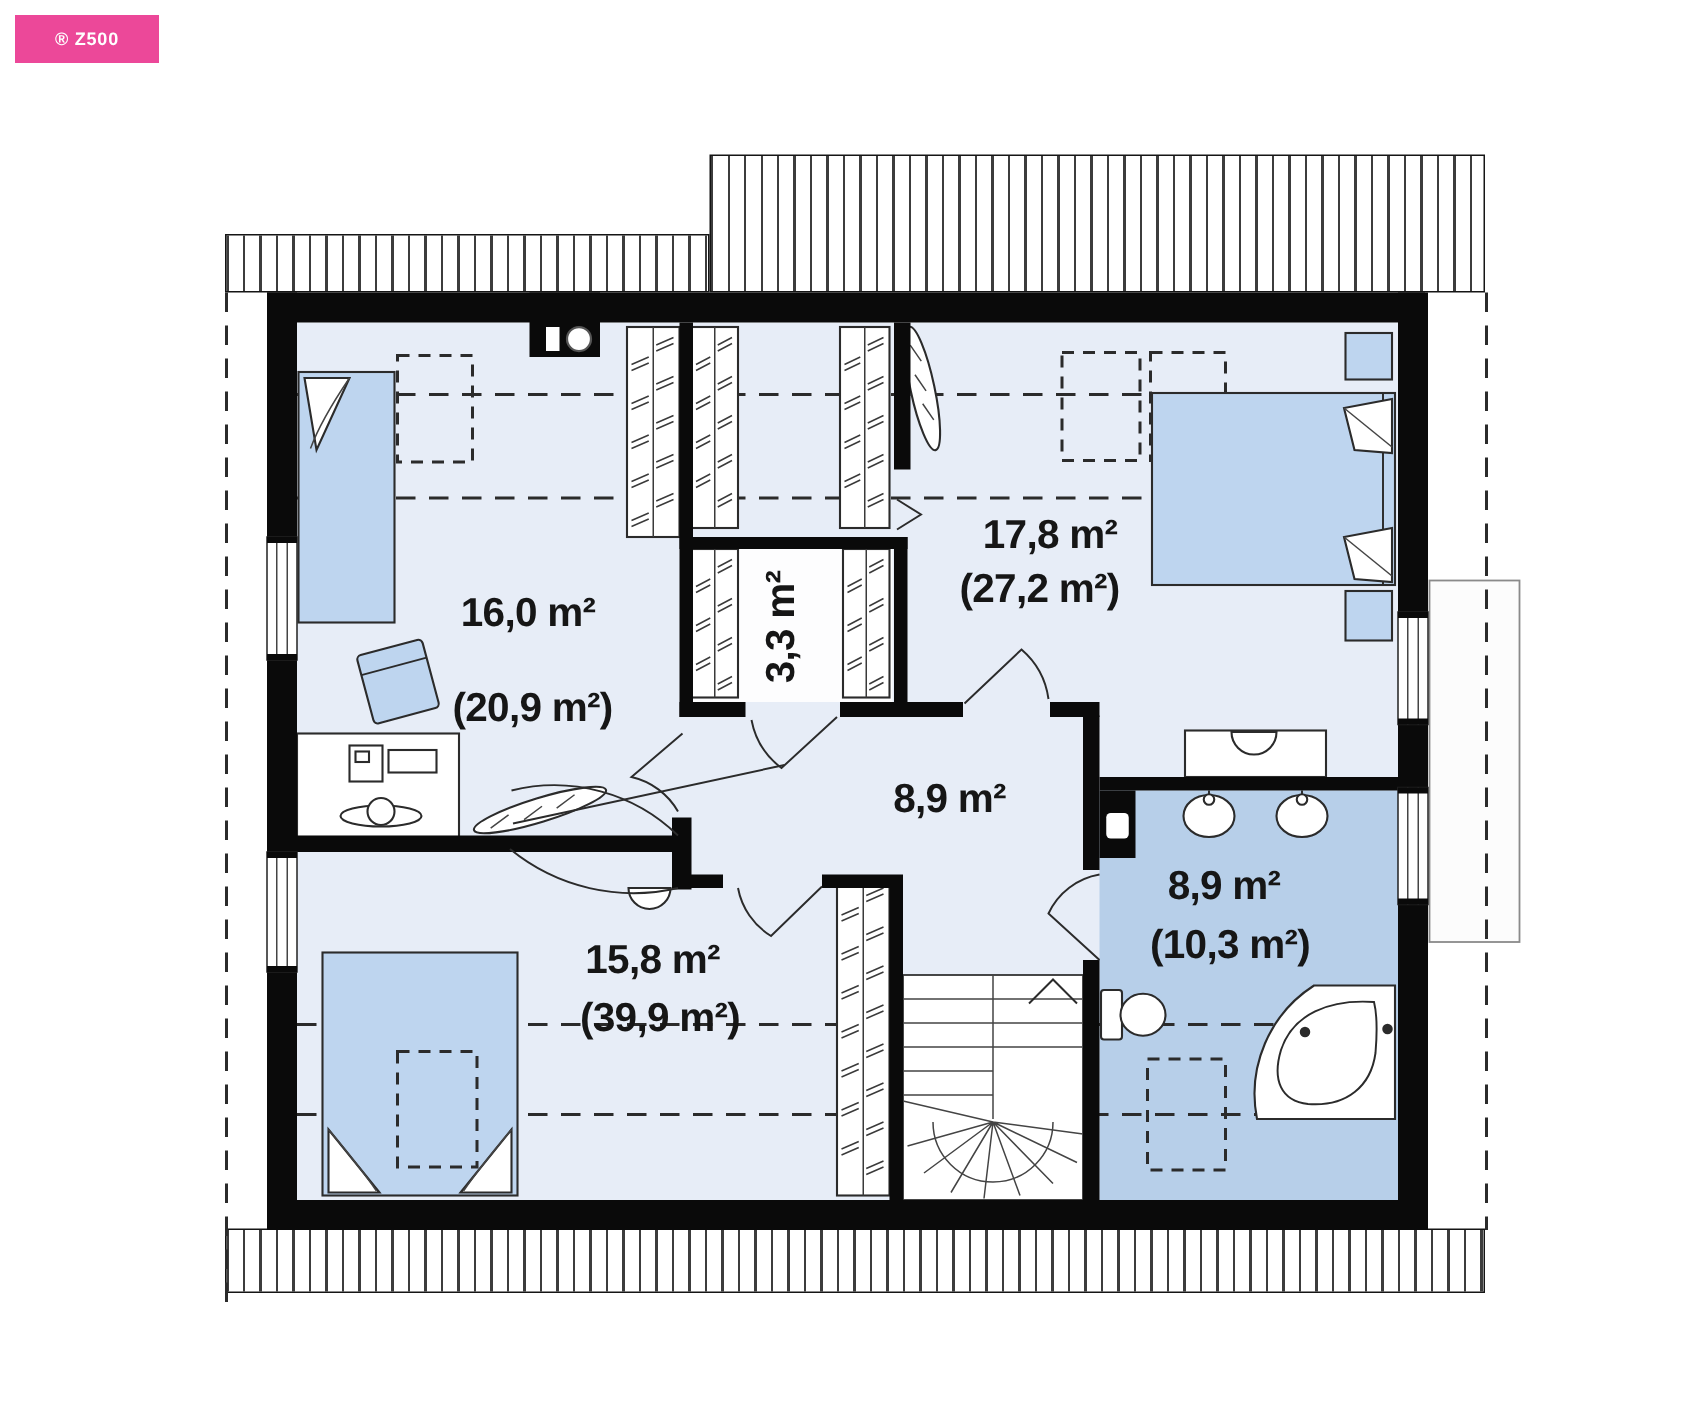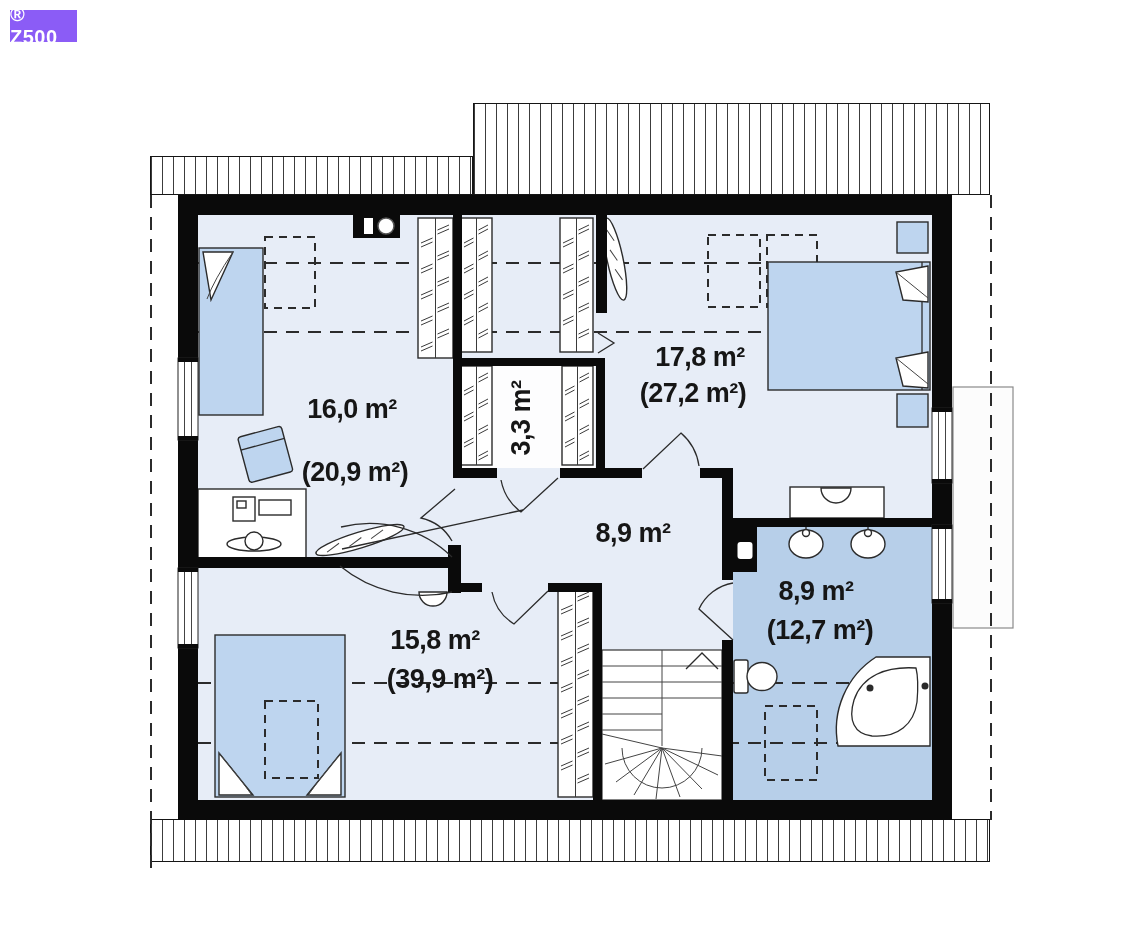--- a/index.html
+++ b/index.html
@@ -9,22 +9,22 @@
   .floor{fill:var(--floor,#e7edf7)}
   .bath{fill:var(--bath_floor,#b7cfe9)}
   .furn{fill:var(--furniture,#bed5ef);stroke:#2b2b2b;stroke-width:1.4}
   .white{fill:#ffffff;stroke:#2b2b2b;stroke-width:1.4}
   .ln{stroke:#2b2b2b;stroke-width:1.3;fill:none}
   .thin{stroke:#444;stroke-width:1;fill:none}
   .dash{stroke:var(--line,#2b2b2b);stroke-width:2;fill:none;stroke-dasharray:13 9}
   .dashrect{stroke:var(--line,#2b2b2b);stroke-width:2;fill:none;stroke-dasharray:8 6}
   .roof{position:absolute;box-sizing:border-box;border:1.5px solid #151515;
         background:repeating-linear-gradient(90deg,#3c3c3c 0 1.5px,#ffffff 1.5px 11px)}
-  .badge{position:absolute;left:10px;top:10px;width:67px;height:32px;background:#8b5cf6;color:#fff;
-         display:flex;align-items:center;justify-content:center;font-weight:700;font-size:20px;letter-spacing:.5px}
+  .badge{position:absolute;left:10px;top:10px;width:96px;height:32px;background:#ec4899;color:#fff;
+         display:flex;align-items:center;justify-content:center;font-weight:700;font-size:12px;letter-spacing:.5px}
   .lbl{position:absolute;font-weight:700;font-size:27px;color:#161616;white-space:nowrap;
        transform:translate(-50%,-50%);letter-spacing:-0.5px}
   .lbl.rot{transform:translate(-50%,-50%) rotate(-90deg)}
 </style>
 </head>
 <body>
 
 <div class="stage">
 
   <div class="roof" style="left:150px;top:156px;width:323px;height:39px"></div>
@@ -233,16 +233,16 @@
 
   <div class="lbl" style="left:352px;top:409px">16,0 m²</div>
   <div class="lbl" style="left:355px;top:472px">(20,9 m²)</div>
   <div class="lbl" style="left:700px;top:357px">17,8 m²</div>
   <div class="lbl" style="left:693px;top:393px">(27,2 m²)</div>
   <div class="lbl rot" style="left:521px;top:418px">3,3 m²</div>
   <div class="lbl" style="left:633px;top:533px">8,9 m²</div>
   <div class="lbl" style="left:435px;top:640px">15,8 m²</div>
   <div class="lbl" style="left:440px;top:679px">(39,9 m²)</div>
   <div class="lbl" style="left:816px;top:591px">8,9 m²</div>
-  <div class="lbl" style="left:820px;top:630px">(12,7 m²)</div>
+  <div class="lbl" style="left:820px;top:630px">(10,3 m²)</div>
 
   <div class="badge">® Z500</div>
 </div>
 
 </body></html>

